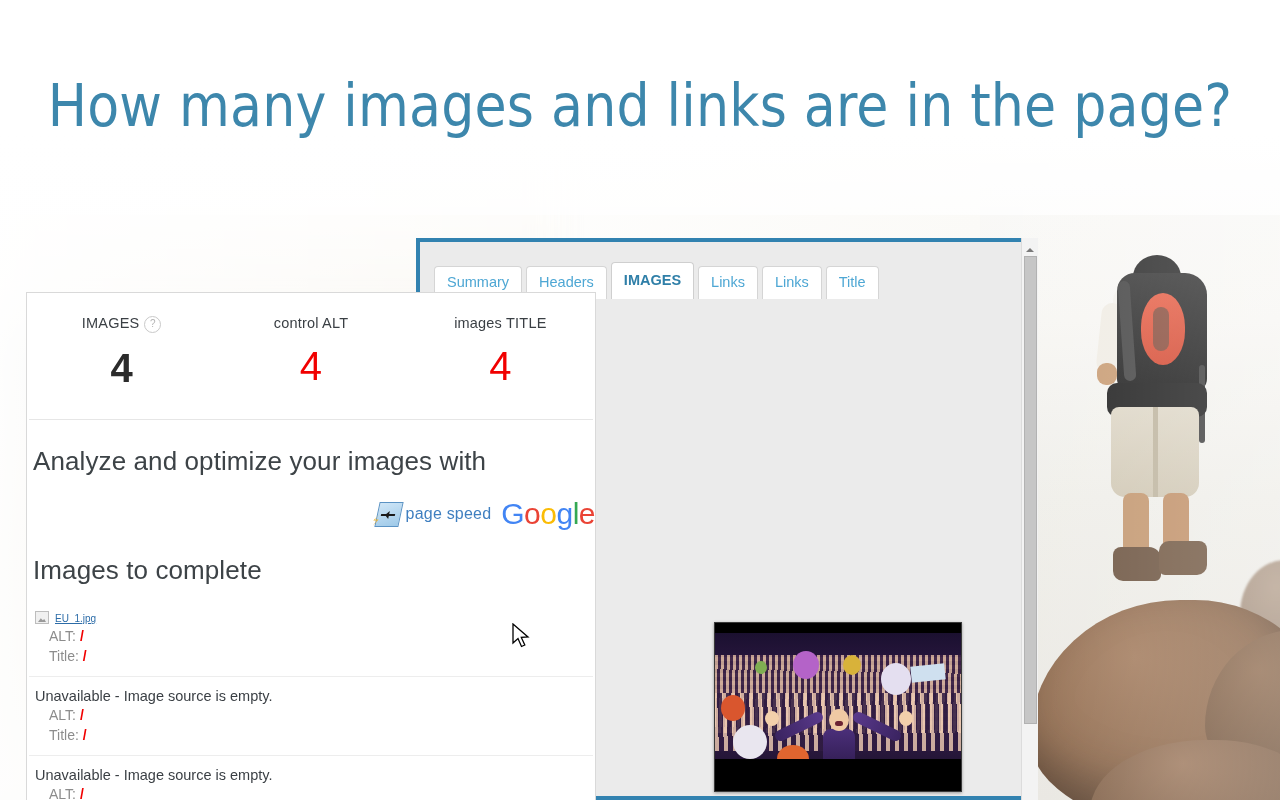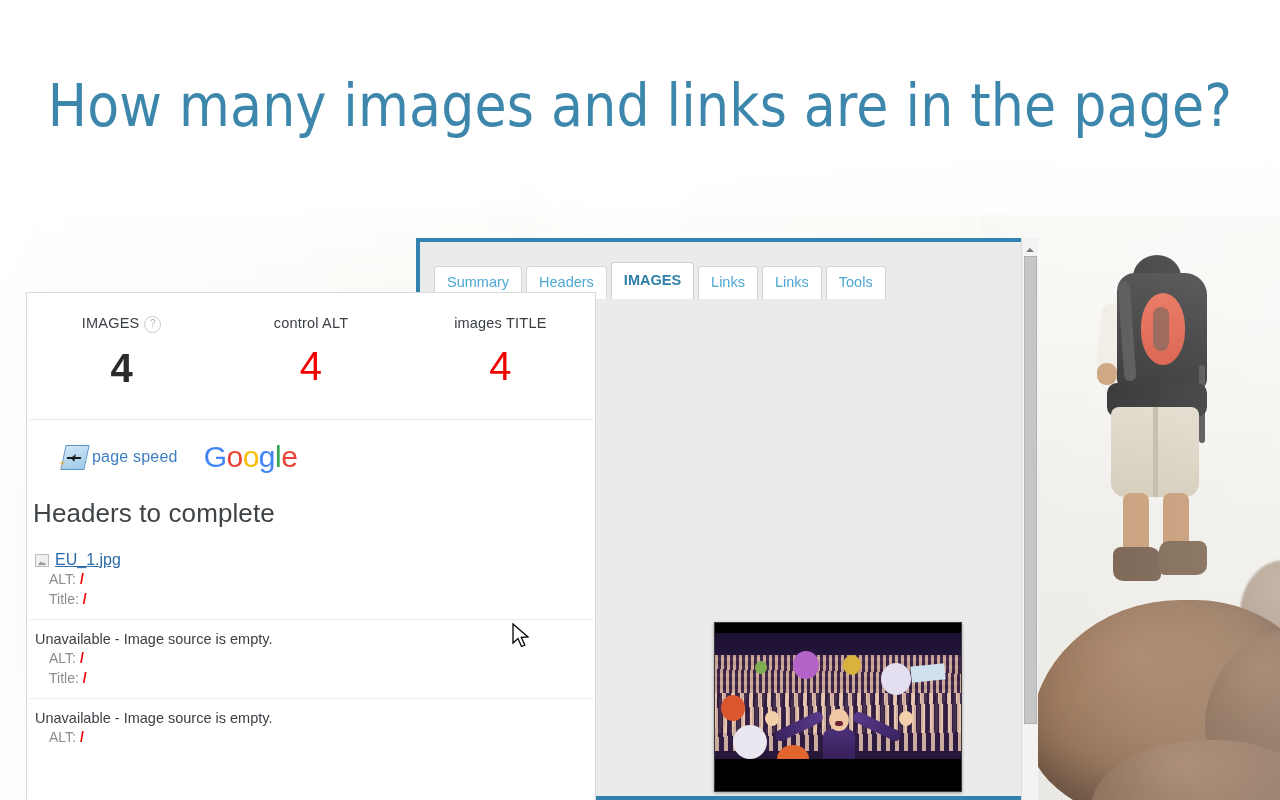--- a/index.html
+++ b/index.html
@@ -131,21 +131,21 @@
     border:1px solid #c9c9c9;color:#b3b3b3;font-size:10px;line-height:14px;
     text-align:center;vertical-align:1px;margin-left:5px;background:#fff;
   }
   .stat-value{font-size:40px;line-height:46px;font-weight:bold;margin-top:12px;color:#2b2b2b;}
   .stat-value.red{color:#f10000;font-weight:normal;}
   .divider{height:1px;background:#e6e6e6;margin:18px 2px 0 2px;}
 
   .h-analyze{
     font-size:26px;font-weight:300;color:#3d4347;margin:26px 0 0 6px;letter-spacing:.1px;
   }
-  .logos{display:flex;align-items:center;gap:26px;margin:22px 0 0 32px;}
+  .logos{display:flex;align-items:center;gap:10px;margin:22px 0 0 32px;justify-content:flex-end;}
   .ps-logo{display:flex;align-items:center;gap:6px;}
   .ps-mark{position:relative;width:27px;height:24px;}
   .ps-mark .sheet{
     position:absolute;left:4px;top:0;width:22px;height:23px;
     background:linear-gradient(160deg,#cfe6f7,#9ec9e8);
     border:1px solid #5b93c4;transform:skewX(-12deg);
   }
   .ps-mark .arrow{
     position:absolute;left:8px;top:12px;width:14px;height:2px;background:#1a1a1a;transform:skewX(-12deg);
   }
@@ -168,21 +168,21 @@
   .img-row{padding:10px 0 10px 6px;border-top:1px solid #ededed;position:relative;}
   .img-row:first-child{border-top:none;}
   .img-icon{
     display:inline-block;width:14px;height:13px;vertical-align:-2px;margin-right:6px;
     background:#f0f0f0;border:1px solid #bdbdbd;position:relative;box-sizing:border-box;
   }
   .img-icon:before{
     content:"";position:absolute;left:2px;bottom:1px;width:8px;height:5px;
     background:#9a9a9a;clip-path:polygon(0 100%,35% 25%,60% 65%,78% 40%,100% 100%);
   }
-  .img-link{color:#2c6ca8;font-size:16px;text-decoration:underline;}
+  .img-link{color:#2c6ca8;font-size:10px;text-decoration:underline;}
   .img-unavail{color:#3a3f44;font-size:14.5px;}
   .img-meta{margin-left:14px;color:#8c8c8c;font-size:14px;line-height:20px;}
   .slash{color:#f10000;font-weight:bold;}
 
   
   #image-thumbnail{
     position:absolute;left:714px;top:622px;width:248px;height:170px;
     border:1px solid #3a3a3a;background:#000;overflow:hidden;box-sizing:border-box;
     box-shadow:0 1px 3px rgba(0,0,0,.35);
   }
@@ -331,21 +331,21 @@
 <div class="win" id="window-front">
   <div class="win-inner"></div>
 </div>
 
 <div class="tabstrip" style="position:absolute;left:434px;top:262px;">
   <div class="tab">Summary</div>
   <div class="tab">Headers</div>
   <div class="tab active">IMAGES</div>
   <div class="tab">Links</div>
   <div class="tab">Links</div>
-  <div class="tab">Tools</div>
+  <div class="tab">Title</div>
 </div>
 
 <div id="front-panel">
 
   <div class="stats">
     <div class="stat">
       <div class="stat-label">
         <span>IMAGES</span><span class="stat-help">?</span>
       </div>
       <div class="stat-value">4</div>
@@ -355,36 +355,37 @@
       <div class="stat-value red">4</div>
     </div>
     <div class="stat">
       <div class="stat-label">images TITLE</div>
       <div class="stat-value red">4</div>
     </div>
   </div>
 
   <div class="divider"></div>
 
+  <div class="h-analyze">Analyze and optimize your images with</div>
 
   <div class="logos">
     <div class="ps-logo">
       <span class="ps-mark">
         <span class="sheet"></span>
           <span class="spark"></span>
           <span class="arrow"></span>
       </span>
       <span class="ps-text">page speed</span>
     </div>
     <div class="g-logo">
       <span class="g-b">G</span><span class="g-r">o</span><span class="g-y">o</span><span class="g-b">g</span><span class="g-g">l</span><span class="g-r">e</span>
     </div>
   </div>
 
-  <div class="h-section">Headers to complete</div>
+  <div class="h-section">Images to complete</div>
 
   <div class="img-list">
 
     <div class="img-row">
       <span class="img-icon"></span><a class="img-link" href="#">EU_1.jpg</a>
       <div class="img-meta">
         <span>ALT:</span>
         <span class="slash">/</span>
       </div>
       <div class="img-meta">

